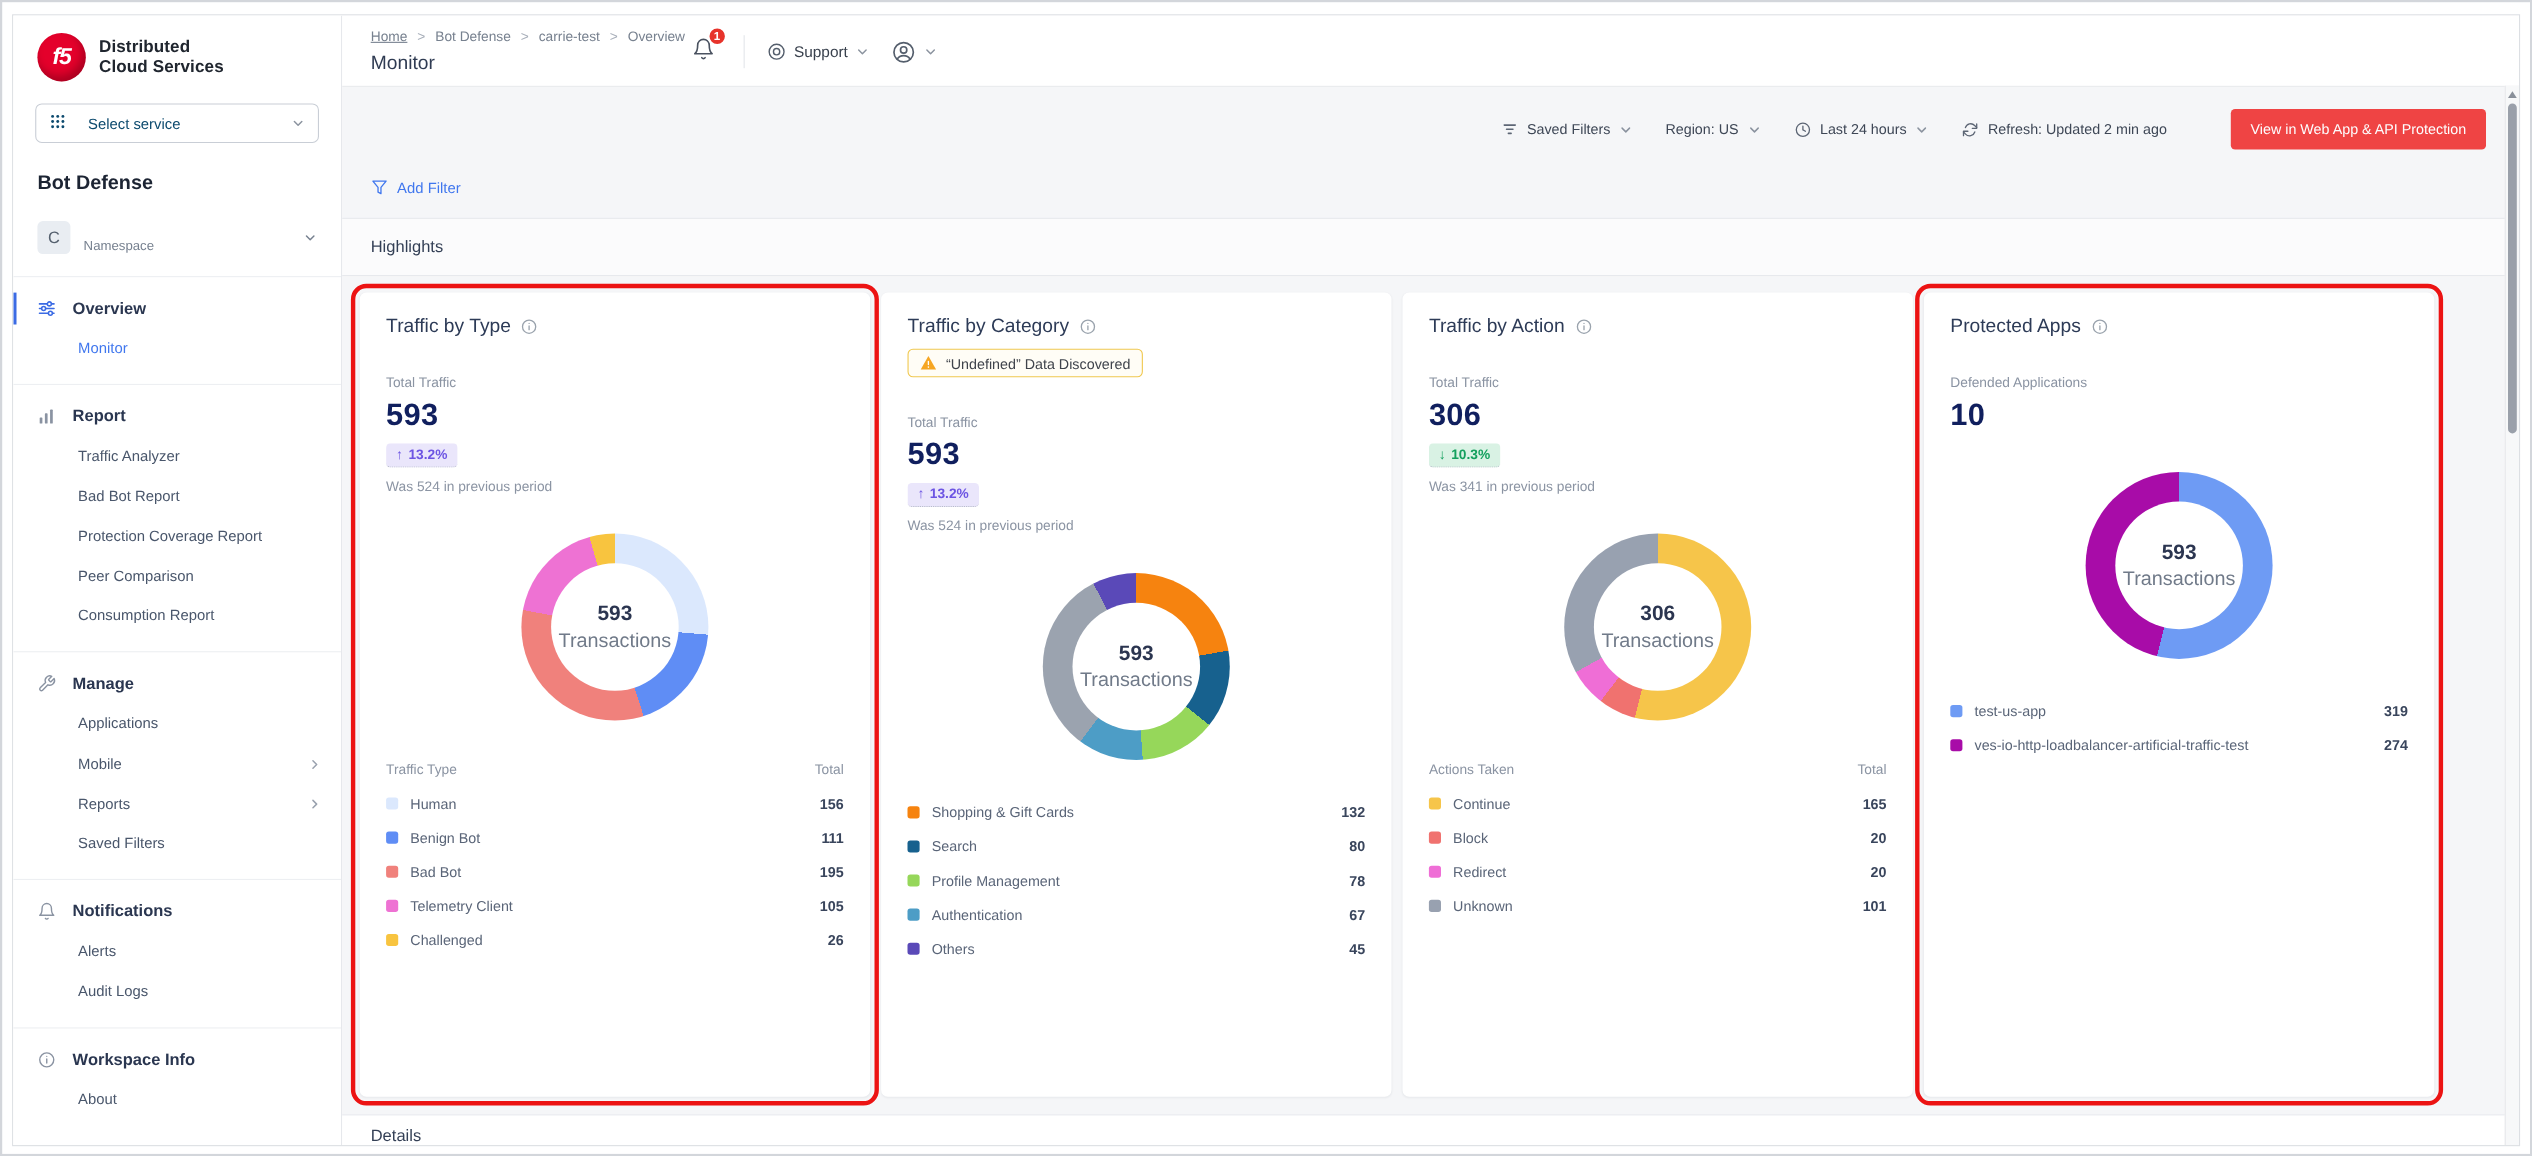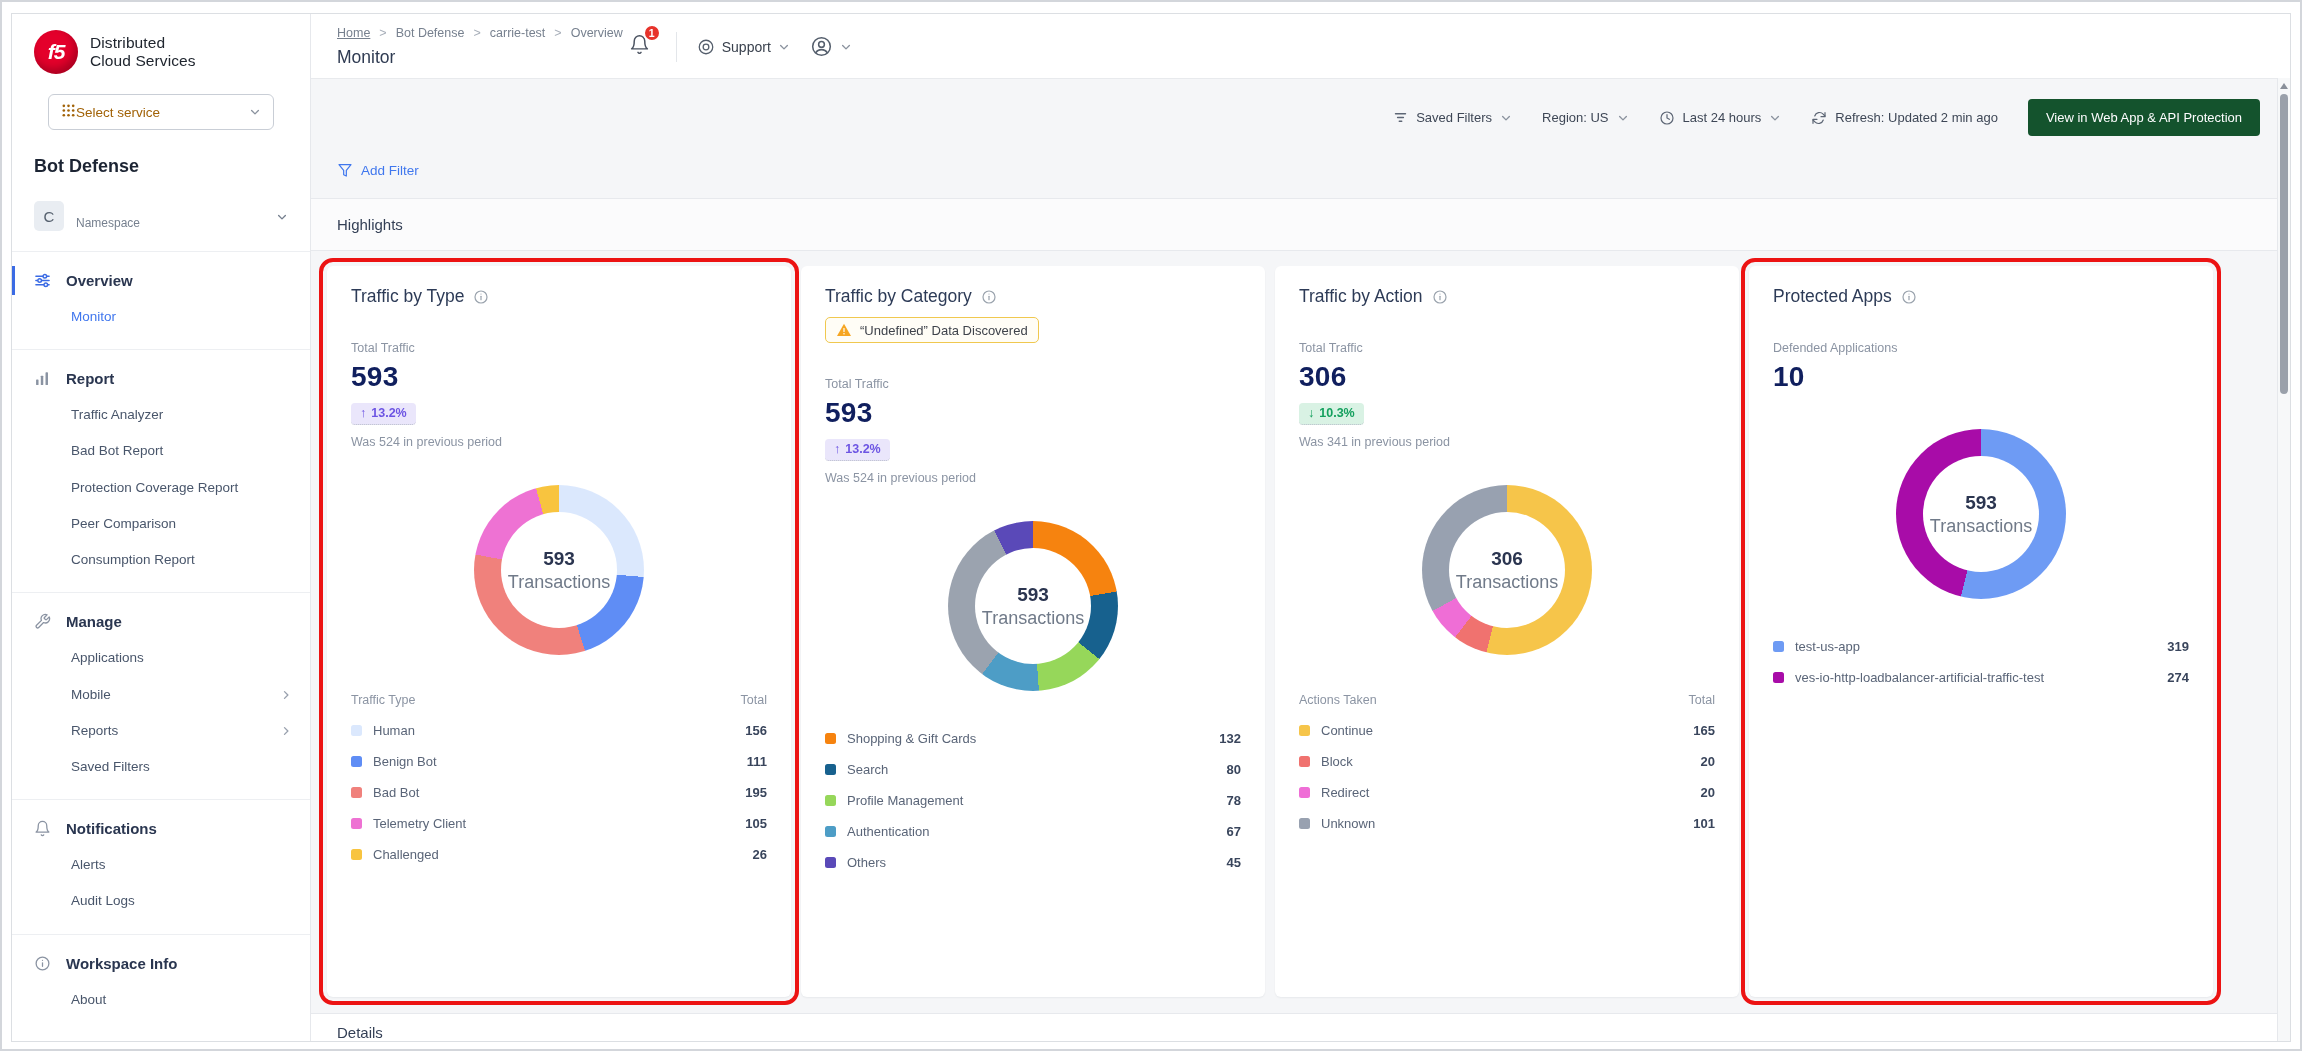--- a/index.html
+++ b/index.html
@@ -8,23 +8,23 @@
   .outer{position:absolute;inset:0;border:2px solid #d3d6db;background:#fff}
   .app{position:absolute;left:9px;top:11px;right:9px;bottom:7px;border:1px solid #dcdfe3;
     display:flex;background:#fff;overflow:hidden}
 
   
   .sidebar{width:299px;flex:0 0 299px;border-right:1px solid #e6e8ec;background:#fff;overflow:hidden}
   .logo-row{display:flex;align-items:center;gap:12px;padding:16px 22px 10px}
   .logo-ball{width:44px;height:44px;border-radius:50%;display:flex;align-items:center;justify-content:center;
     color:#fff;font-weight:bold;font-style:italic;font-size:21px;letter-spacing:-1px;
     box-shadow:inset -3px -5px 8px rgba(0,0,0,.25)}
-  .logo-name{font-size:15.5px;font-weight:400;color:#20262f;line-height:1.15;letter-spacing:.1px}
-  .select-service{margin:10px 36px 0;border:1px solid #c9ced6;border-radius:6px;height:36px;
-    display:flex;align-items:center;gap:0;padding:0 12px;color:#a16207;font-size:13.5px;background:#fff}
+  .logo-name{font-size:15.5px;font-weight:700;color:#20262f;line-height:1.15;letter-spacing:.1px}
+  .select-service{margin:10px 20px 0;border:1px solid #c9ced6;border-radius:6px;height:36px;
+    display:flex;align-items:center;gap:20px;padding:0 12px;color:#0c4a6e;font-size:13.5px;background:#fff}
   .select-service .spacer{flex:1}
   .product-title{font-size:18px;font-weight:700;color:#1c2433;padding:26px 22px 0}
   .ns-row{display:flex;align-items:flex-end;gap:12px;padding:24px 22px 20px}
   .ns-badge{width:30px;height:30px;border-radius:5px;background:#e9edf2;color:#55606e;font-size:15px;
     display:flex;align-items:center;justify-content:center}
   .ns-label{font-size:12px;color:#76808f;padding-bottom:1px}
   .ns-chev{margin-left:auto;color:#76808f;padding-bottom:4px}
   .nav-section{border-top:1px solid #edeff2;padding:10px 0 14px}
   .section-head{display:flex;align-items:center;gap:15px;padding:10px 22px;font-size:15px;font-weight:600;
     color:#2a3650;position:relative;cursor:pointer}
@@ -350,21 +350,21 @@
       <div class="tb-item">
         <span class="icon">
               <svg viewBox="0 0 24 24" width="16" height="16" fill="none" stroke="currentColor" stroke-width="1.8" stroke-linecap="round" stroke-linejoin="round">
                 <path d="M21 4v6h-6"></path>
                 <path d="M3 20v-6h6"></path>
                 <path d="M5.6 9a7.5 7.5 0 0 1 12.6-2.9L21 9M3 15l2.8 2.9A7.5 7.5 0 0 0 18.4 15"></path>
               </svg>
             </span>
         <span>Refresh: Updated 2 min ago</span>
       </div>
-      <button class="cta" style="background: #14532d;">View in Web App &amp; API Protection</button>
+      <button class="cta" style="background: #ef4444; margin-left: 28px;">View in Web App &amp; API Protection</button>
     </div>
 
     <div class="addfilter" style="color: rgb(64, 119, 238);">
       <span class="icon">
             <svg viewBox="0 0 24 24" width="16" height="16" fill="none" stroke="currentColor" stroke-width="1.8" stroke-linejoin="round">
               <path d="M21 4H3l7 8.5V19l4 2v-8.5L21 4z"></path>
             </svg>
           </span>
       <span>Add Filter</span>
     </div>

